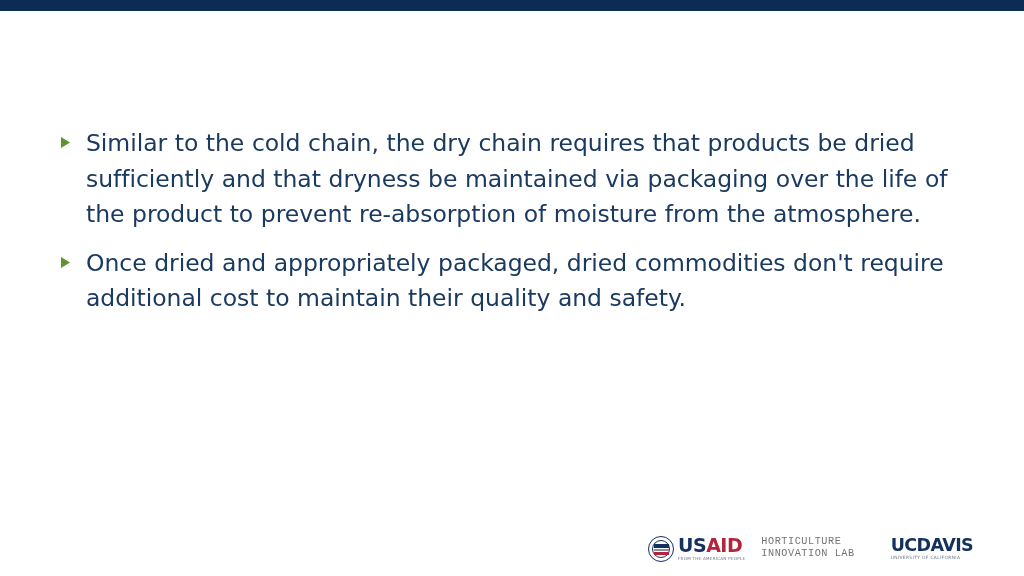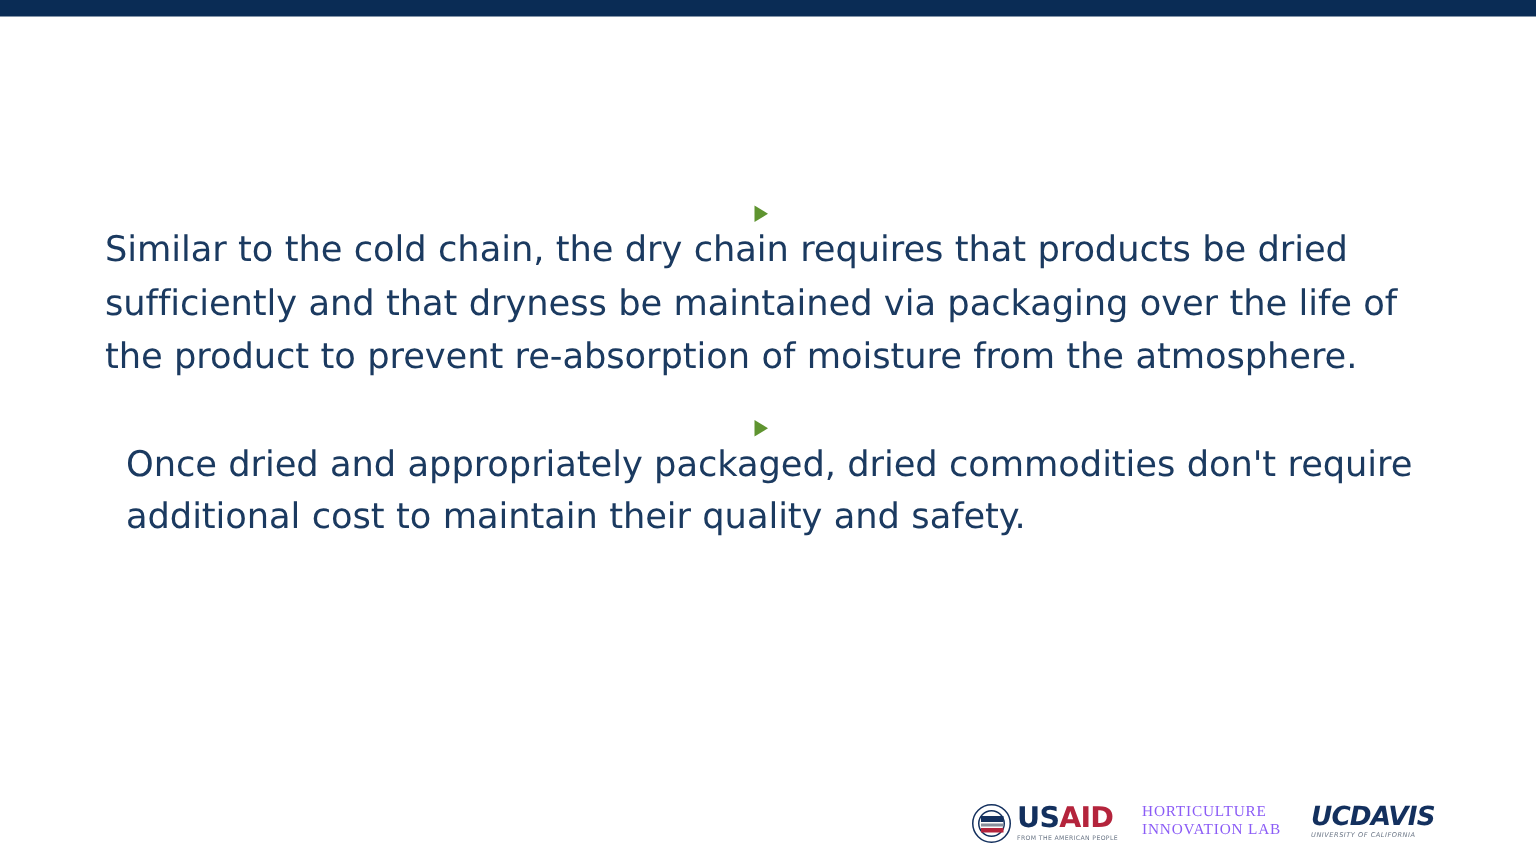--- a/index.html
+++ b/index.html
@@ -42,23 +42,22 @@
     white-space: nowrap;
   }
   .body-block {
     position: absolute;
     top: 126px;
     left: 60px;
     width: 910px;
   }
   .bullet-row {
     display: flex;
-    align-items: center;
+    align-items: flex-start;
     margin-bottom: 13px;
-    flex-direction: column;
   }
   .bullet-row:last-child {
     margin-bottom: 0;
   }
   .bullet-marker {
     flex: 0 0 auto;
     width: 26px;
     padding-top: 10px;
     display: flex;
     justify-content: flex-start;
@@ -157,34 +156,33 @@
     font-family: "DejaVu Sans", sans-serif;
     font-size: 4.1px;
     letter-spacing: 0.25px;
     color: #6c7787;
     line-height: 6px;
     margin-top: 0.5px;
     white-space: nowrap;
   }
   .logo-hort {
     margin-left: 16px;
-    font-family: Liberation Serif, serif;
-    color: #8b5cf6;
+    font-family: Liberation Mono, monospace;
+    color: #737373;
     line-height: 11.5px;
   }
   .logo-hort span {
     display: block;
     font-size: 10.2px;
     letter-spacing: 0.55px;
     white-space: nowrap;
   }
   .logo-ucd {
-    margin-left: 20px;
+    margin-left: 36px;
     line-height: 1;
-    font-style: italic;
   }
   .logo-ucd .ucd-word {
     display: block;
     font-family: "DejaVu Sans", sans-serif;
     font-weight: bold;
     font-size: 17.5px;
     letter-spacing: -0.6px;
     line-height: 18px;
     white-space: nowrap;
   }

